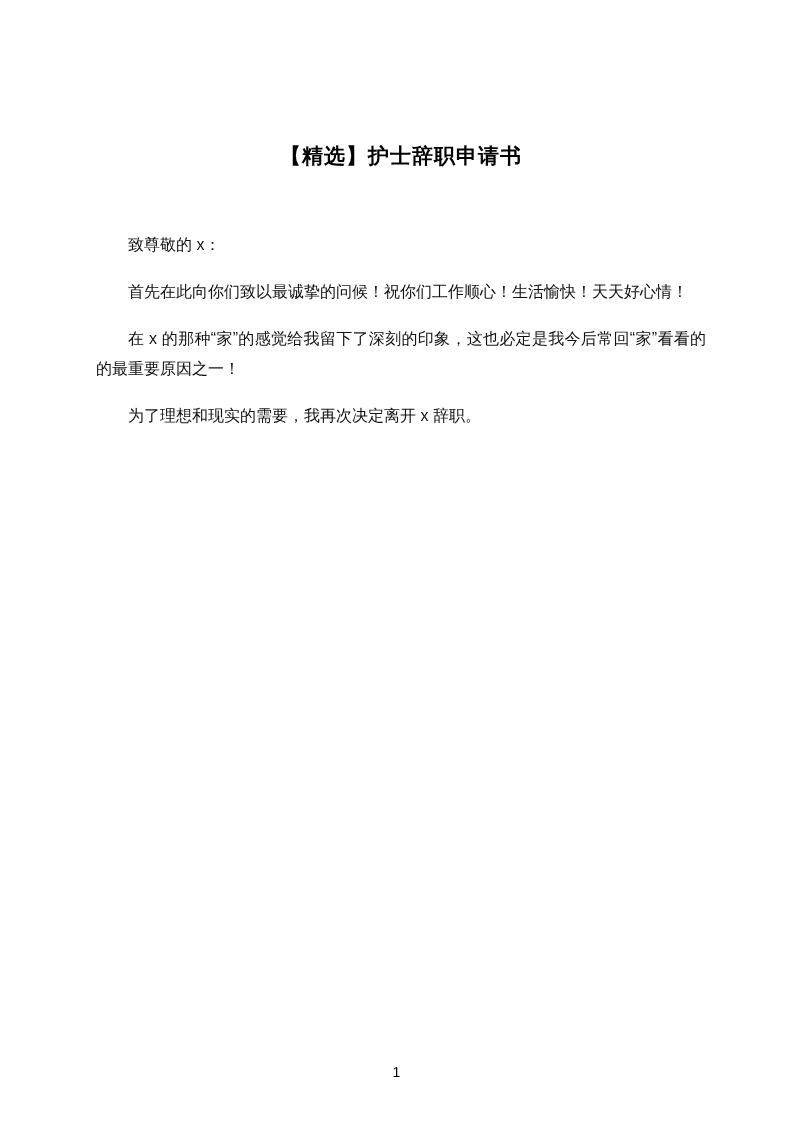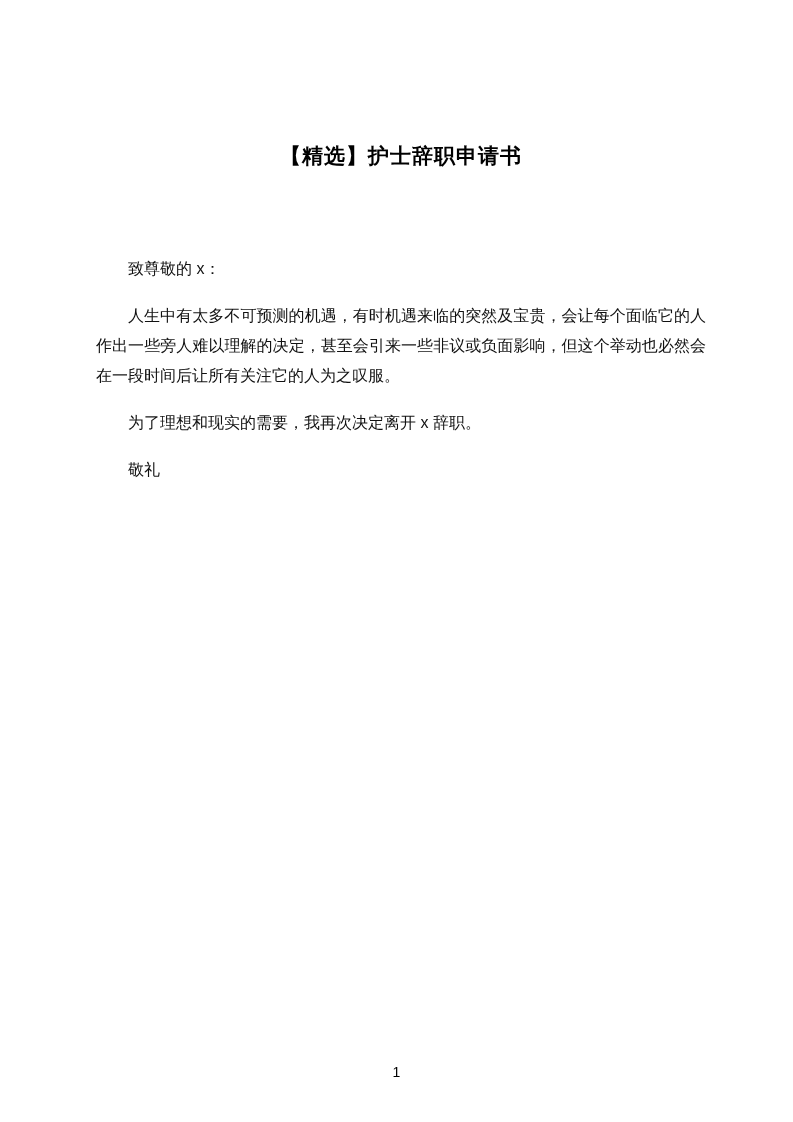--- a/index.html
+++ b/index.html
@@ -23,21 +23,21 @@
   }
   .doc-title {
     margin: 46px 0 0 0;
     text-align: center;
     font-size: 21px;
     font-weight: bold;
     letter-spacing: 1px;
     color: #000000;
   }
   .doc-body {
-    margin-top: 84px;
+    margin-top: 60px;
   }
   .para {
     margin: 0 0 17px 0;
     font-size: 16px;
     line-height: 30px;
     text-align: justify;
     text-indent: 2em;
     color: #111111;
     word-break: break-all;
   }
@@ -53,20 +53,20 @@
 </style>
 </head>
 <body>
 
 <div class="page">
 
   <h1 class="doc-title">【精选】护士辞职申请书</h1>
 
   <div class="doc-body">
     <p class="para">致尊敬的 x：</p>
-    <p class="para">人生中有太多不可预测的机遇，有时机遇来临的突然及宝贵，会让每个面临它的人作出一些旁人难以理解的决定，甚至会引来一些非议或负面影响，但这个举动也必然会在一段时间后让所有关注它的人为之叹服。</p>
+    <p class="para">首先在此向你们致以最诚挚的问候！祝你们工作顺心！生活愉快！天天好心情！</p>
+    <p class="para">在 x 的那种“家”的感觉给我留下了深刻的印象，这也必定是我今后常回“家”看看的的最重要原因之一！</p>
     <p class="para">为了理想和现实的需要，我再次决定离开 x 辞职。</p>
-    <p class="para">敬礼</p>
   </div>
 
   <div class="page-number">1</div>
 
 </div>
 
 </body></html>

